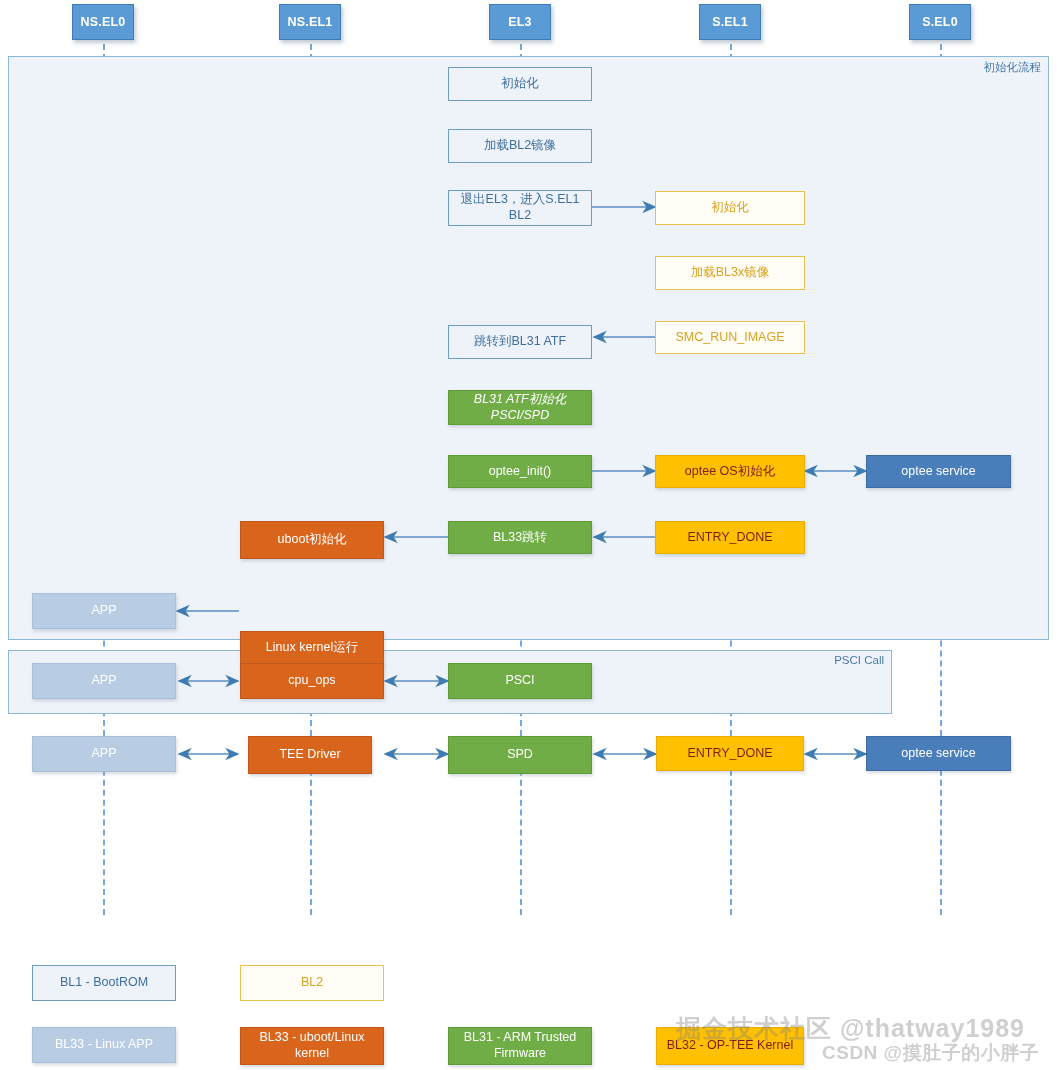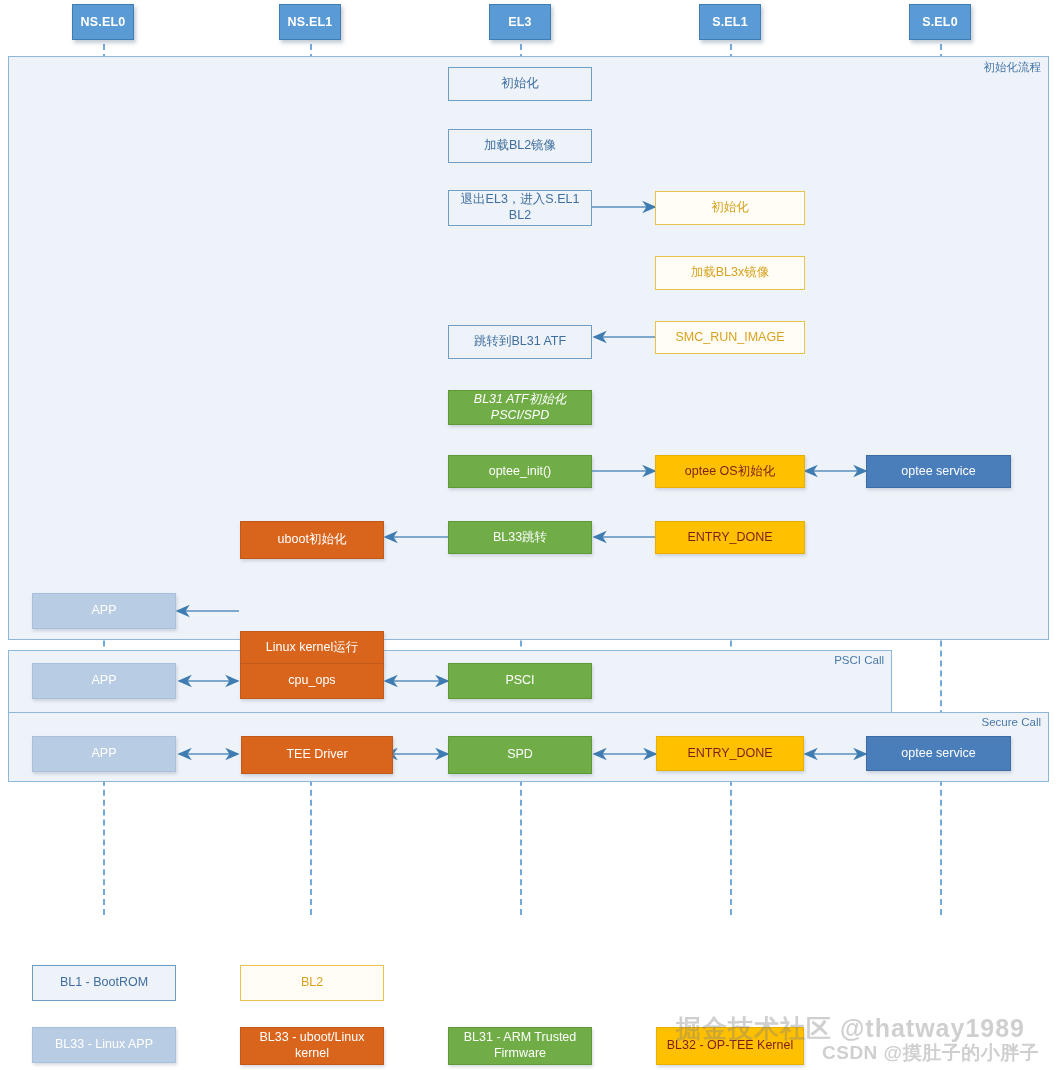--- a/index.html
+++ b/index.html
@@ -136,23 +136,20 @@
   <div class="abs lifeline" style="left:310px; top:44px; height:871px;"></div>
   <div class="abs lifeline" style="left:520px; top:44px; height:871px;"></div>
   <div class="abs lifeline" style="left:730px; top:44px; height:871px;"></div>
   <div class="abs lifeline" style="left:940px; top:44px; height:871px;"></div>
 
   <div class="abs frame" style="left:8px; top:56px; width:1041px; height:584px;">
     <span class="frame-label">初始化流程</span>
   </div>
   <div class="abs frame" style="left:8px; top:650px; width:884px; height:64px;">
     <span class="frame-label">PSCI Call</span>
-  </div>
-  <div class="abs frame" style="left:8px; top:712px; width:1041px; height:70px;">
-    <span class="frame-label">Secure Call</span>
   </div>
 
   <svg id="arrows" width="1057" height="1070">
     <defs>
       <marker id="ah" markerWidth="9" markerHeight="9" refX="8" refY="4.5" orient="auto">
         <path d="M0,0.6 L9,4.5 L0,8.4 L2.6,4.5 Z" fill="#3E7CB1"></path>
       </marker>
       <marker id="ah-start" markerWidth="9" markerHeight="9" refX="1" refY="4.5" orient="auto">
         <path d="M9,0.6 L0,4.5 L9,8.4 L6.4,4.5 Z" fill="#3E7CB1"></path>
       </marker>
@@ -256,21 +253,21 @@
   <div class="abs node bl33k shadowed" style="left:240px; top:663px; width:144px; height:36px;">
     <span>cpu_ops</span>
   </div>
   <div class="abs node bl31 shadowed" style="left:448px; top:663px; width:144px; height:36px;">
     <span>PSCI</span>
   </div>
 
   <div class="abs node bl33a shadowed" style="left:32px; top:736px; width:144px; height:36px;">
     <span>APP</span>
   </div>
-  <div class="abs node bl33k shadowed" style="left:241px; top:736px; width:152px; height:38px;">
+  <div class="abs node bl33k shadowed" style="left:248px; top:736px; width:124px; height:38px;">
     <span>TEE Driver</span>
   </div>
   <div class="abs node bl31 shadowed" style="left:448px; top:736px; width:144px; height:38px;">
     <span>SPD</span>
   </div>
   <div class="abs node bl32 shadowed" style="left:656px; top:736px; width:148px; height:35px;">
     <span>ENTRY_DONE</span>
   </div>
   <div class="abs node svc shadowed" style="left:866px; top:736px; width:145px; height:35px;">
     <span>optee service</span>

